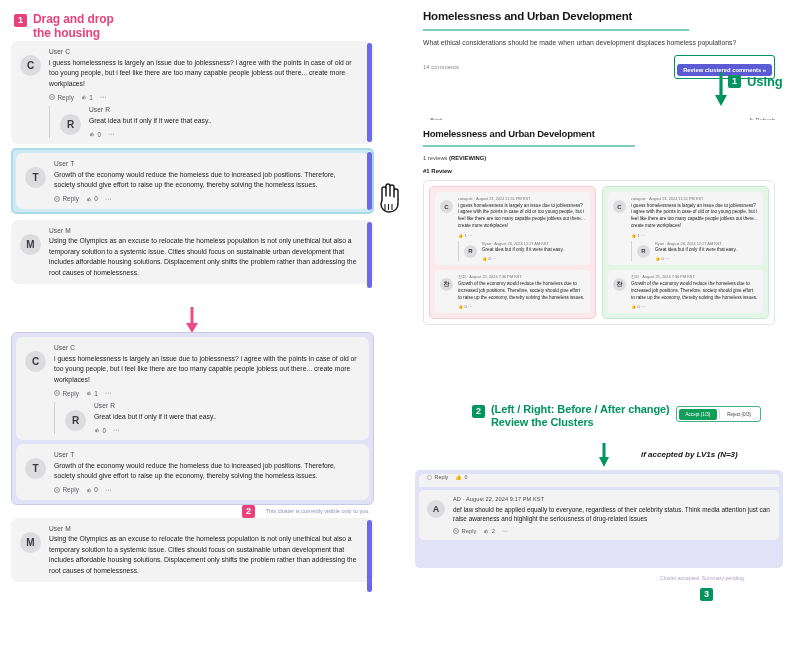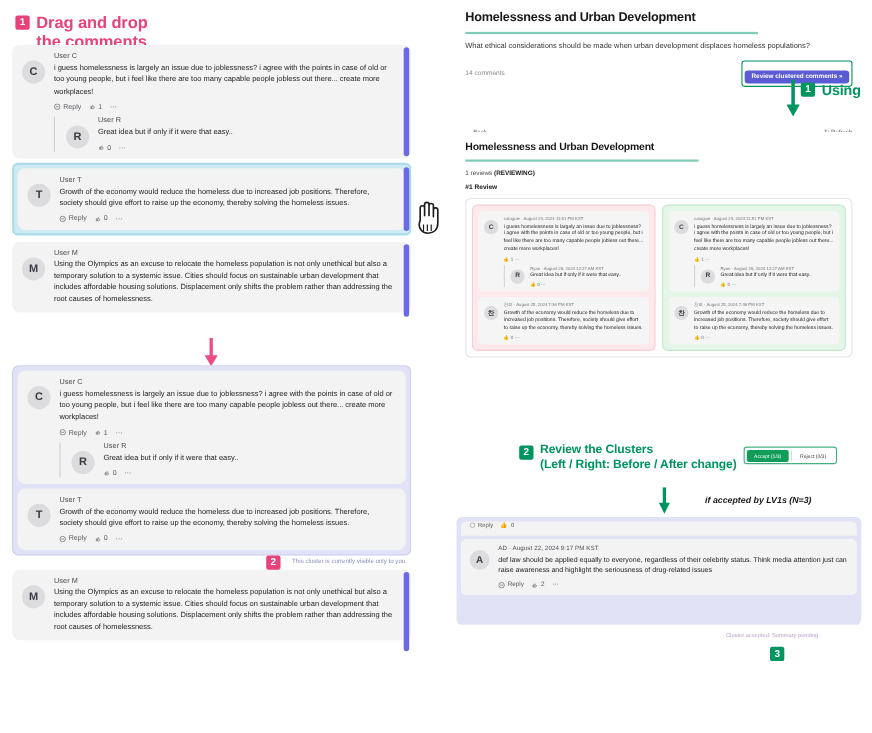--- a/index.html
+++ b/index.html
@@ -15,21 +15,21 @@
   .stage { position:absolute; inset:0; }
 
   
   .ann { position:absolute; display:flex; align-items:flex-start; gap:6px; }
   .ann .num {
     width:13px; height:13px; flex:none;
     display:flex; align-items:center; justify-content:center;
     color:#fff; font-size:9px; font-weight:bold; line-height:1;
     border-radius:2px; margin-top:2px;
   }
-  .ann .txt { font-size:15px; font-weight:bold; line-height:1.18; letter-spacing:-0.1px; }
+  .ann .txt { font-size:12px; font-weight:bold; line-height:1.18; letter-spacing:-0.1px; }
   .ann.pink .num { background:#e8427b; }
   .ann.pink .txt { color:#e8427b; }
   .ann.green .num { background:#00945e; }
   .ann.green .txt { color:#00945e; }
 
   
   .arrow { position:absolute; }
 
   
   .level-pill {
@@ -119,21 +119,21 @@
 </style>
 </head>
 <body>
 
 <div class="stage">
 
   <div class="ann pink" style="left:14px; top:12px;">
     <div class="num">1</div>
     <div class="txt">
       <div>Drag and drop</div>
-      <div>the comments</div>
+      <div>the housing</div>
     </div>
   </div>
 
   <div class="l0-panel" style="left:11px; top:41px; width:363px; height:268px; overflow:hidden;">
 
     <div style="position:relative;">
       <div class="cmt" style="padding-right:16px;">
         <div class="avatar">C</div>
         <div class="cbody">
           <div class="cname">User C</div>
@@ -440,22 +440,22 @@
             </div>
           </div>
         </div>
       </div>
     </div>
   </div>
 
   <div class="ann green" style="left:472px; top:403px;">
     <div class="num">2</div>
     <div class="txt" style="font-size:11px;">
+      <div>(Left / Right: Before / After change)</div>
       <div>Review the Clusters</div>
-      <div>(Left / Right: Before / After change)</div>
     </div>
   </div>
 
   <div class="accbar" style="position:absolute; left:676px; top:406px;">
     <span class="ac">Accept (1/3)</span>
     <span class="rj">Reject (0/3)</span>
   </div>
 
   <div class="arrow" style="left:596px; top:443px;">
     <svg width="16" height="26" viewBox="0 0 16 26">

